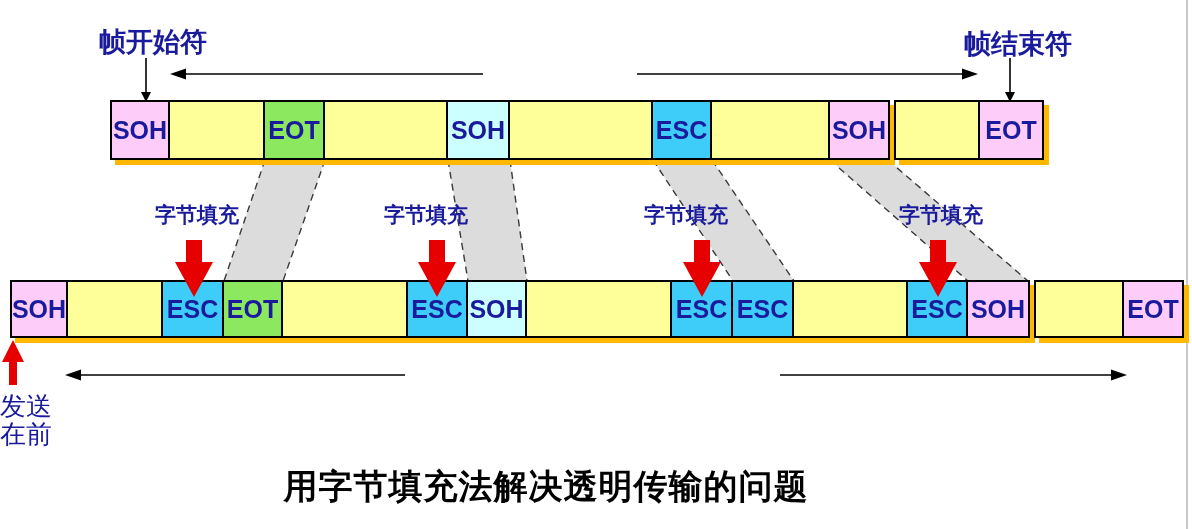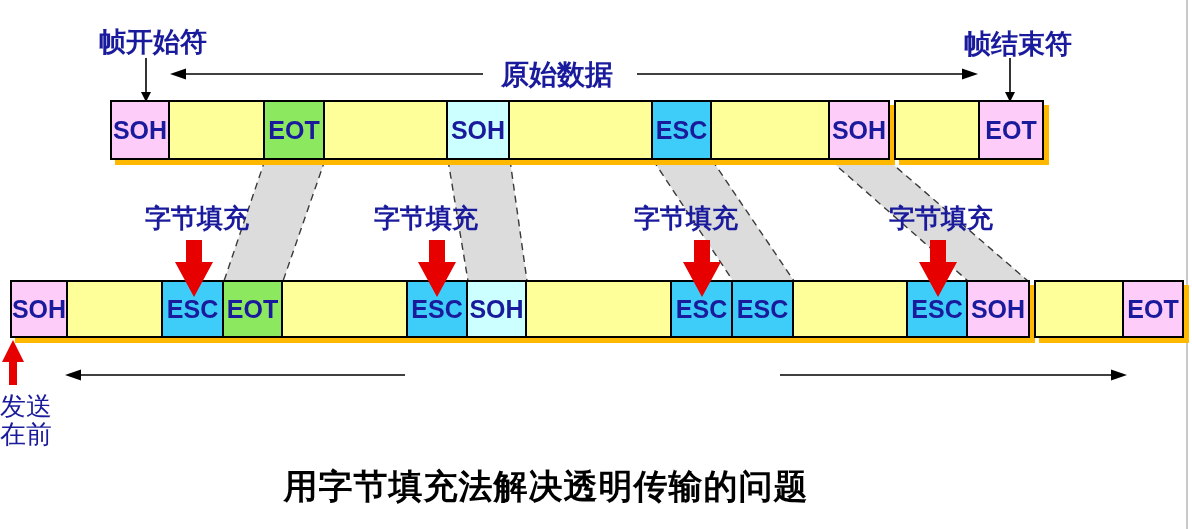--- a/index.html
+++ b/index.html
@@ -14,21 +14,21 @@
     font-weight:bold;font-size:25px;color:#1a1a9c;z-index:3;
   }
   .cell.noleft{border-left:none;}
   .shadow{position:absolute;z-index:2;}
   .lbl{
     position:absolute;z-index:4;color:#1a1a9c;font-weight:bold;
     text-align:center;white-space:nowrap;
   }
   .lbl.frame-edge{font-size:27px;}
   .lbl.span-label{font-size:28px;}
-  .lbl.stuff{font-size:26px;}
+  .lbl.stuff{font-size:21px;}
   #send-first{position:absolute;left:0px;top:392px;width:58px;z-index:4;
     color:#1a1a9c;font-weight:normal;font-size:26px;line-height:28px;text-align:left;}
   #title{
     position:absolute;left:0;top:464px;width:1092px;text-align:center;
     font-size:34px;font-weight:bold;color:#000;z-index:4;letter-spacing:1px;
   }
   #right-edge{position:absolute;top:0;height:529px;width:2px;z-index:0;}
 </style>
 </head>
 <body>
@@ -80,21 +80,20 @@
       <div class="cell noleft" style="left: 794px; top: 280px; width: 114px; height: 58px; background: rgb(255, 255, 153);"></div>
       <div class="cell noleft" style="left: 908px; top: 280px; width: 60px; height: 58px; background: rgb(61, 205, 248);">ESC</div>
       <div class="cell noleft" style="left: 968px; top: 280px; width: 62px; height: 58px; background: rgb(253, 204, 248);">SOH</div>
       <div class="shadow" style="left: 1039px; top: 285px; width: 150px; height: 58px; background: rgb(255, 184, 0);"></div>
       <div class="cell" style="left: 1034px; top: 280px; width: 90px; height: 58px; background: rgb(255, 255, 153);"></div>
       <div class="cell noleft" style="left: 1124px; top: 280px; width: 60px; height: 58px; background: rgb(253, 204, 248);">EOT</div>
     </div>
 
   <div class="lbl frame-edge" style="left:88px;top:24px;width:130px;">帧开始符</div>
   <div class="lbl frame-edge" style="left:952px;top:26px;width:132px;">帧结束符</div>
-  <div class="lbl span-label" style="left:457px;top:56px;width:200px;">原始数据</div>
   <div id="stuffing-labels">
       <div class="lbl stuff" style="left: 135px; top: 201px; width: 124px;">字节填充</div>
       <div class="lbl stuff" style="left: 364px; top: 201px; width: 124px;">字节填充</div>
       <div class="lbl stuff" style="left: 624px; top: 201px; width: 124px;">字节填充</div>
       <div class="lbl stuff" style="left: 879px; top: 201px; width: 124px;">字节填充</div>
     </div>
   <div id="send-first">
     <div>发送</div>
     <div>在前</div>
   </div>

